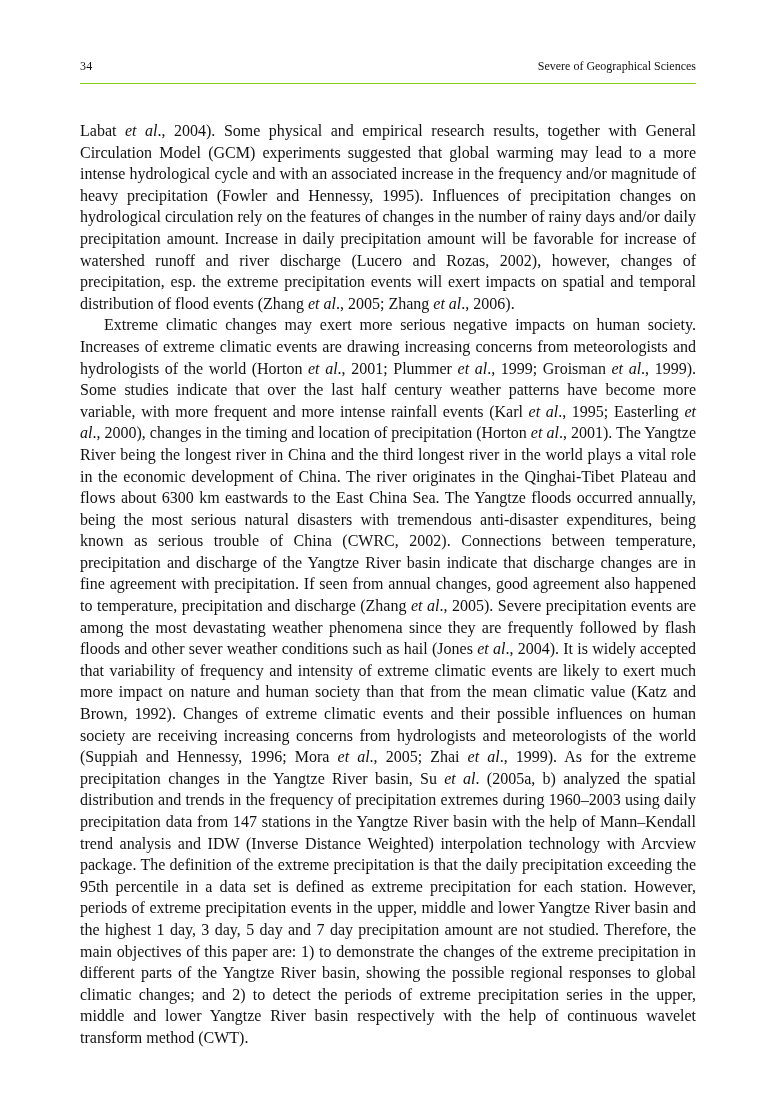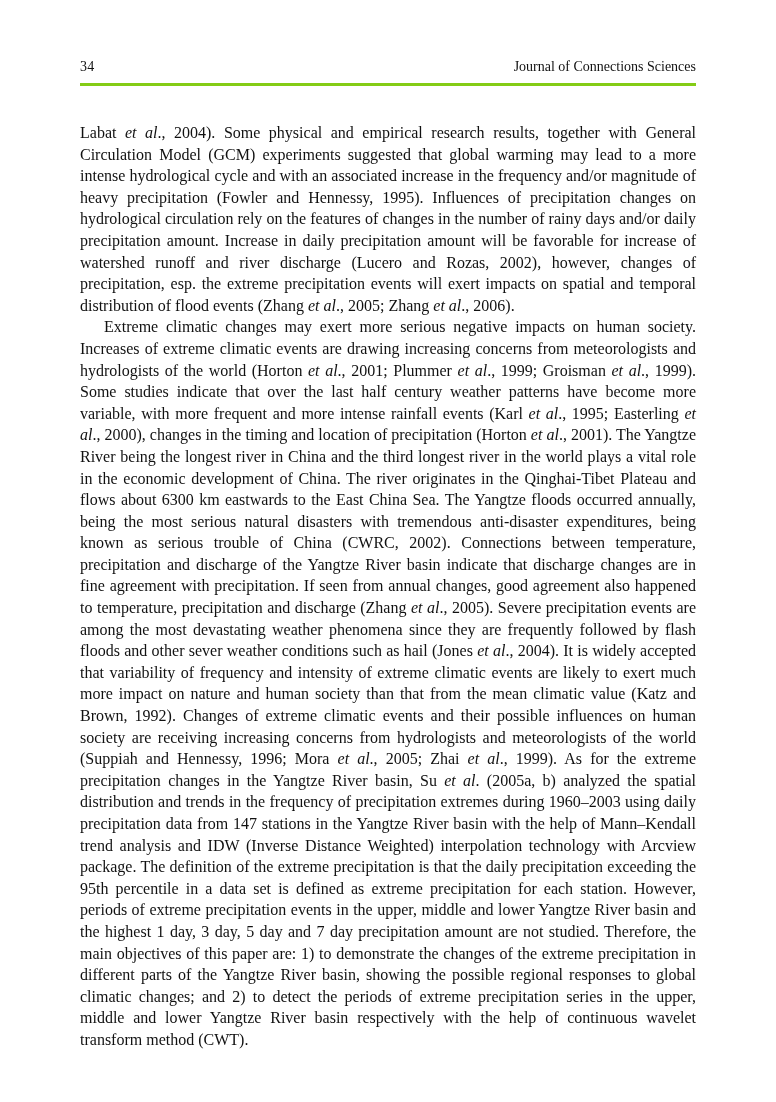--- a/index.html
+++ b/index.html
@@ -15,24 +15,24 @@
     background: #ffffff;
     padding: 58px 80px 30px 80px;
     font-family: "Liberation Serif", serif;
     color: #111111;
     overflow: hidden;
   }
   .header {
     display: flex;
     justify-content: space-between;
     align-items: baseline;
-    font-size: 14px;
+    font-size: 12px;
     line-height: 17px;
     padding-bottom: 8px;
-    border-bottom: 3px solid #84cc16;
+    border-bottom: 1px solid #84cc16;
   }
   .header .page-number {
     letter-spacing: 0.2px;
   }
   .body-text {
     margin-top: 36px;
     font-size: 16px;
     line-height: 21.6px;
     text-align: justify;
   }
@@ -46,19 +46,19 @@
   .body-text em {
     font-style: italic;
   }
 </style>
 </head>
 <body>
 
 <div class="page">
   <div class="header">
     <span class="page-number">34</span>
-    <span class="journal-title">Journal of Connections Sciences</span>
+    <span class="journal-title">Severe of Geographical Sciences</span>
   </div>
   <div class="body-text">
       <p class="para"><span>Labat </span><em>et al</em><span>., 2004). Some physical and empirical research results, together with General Circulation Model (GCM) experiments suggested that global warming may lead to a more intense hydrological cycle and with an associated increase in the frequency and/or magnitude of heavy precipitation (Fowler and Hennessy, 1995). Influences of precipitation changes on hydrological circulation rely on the features of changes in the number of rainy days and/or daily precipitation amount. Increase in daily precipitation amount will be favorable for increase of watershed runoff and river discharge (Lucero and Rozas, 2002), however, changes of precipitation, esp. the extreme precipitation events will exert impacts on spatial and temporal distribution of flood events (Zhang </span><em>et al</em><span>., 2005; Zhang </span><em>et al</em><span>., 2006).</span></p>
       <p class="para indent"><span>Extreme climatic changes may exert more serious negative impacts on human society. Increases of extreme climatic events are drawing increasing concerns from meteorologists and hydrologists of the world (Horton </span><em>et al</em><span>., 2001; Plummer </span><em>et al</em><span>., 1999; Groisman </span><em>et al</em><span>., 1999). Some studies indicate that over the last half century weather patterns have become more variable, with more frequent and more intense rainfall events (Karl </span><em>et al</em><span>., 1995; Easterling </span><em>et al</em><span>., 2000), changes in the timing and location of precipitation (Horton </span><em>et al</em><span>., 2001). The Yangtze River being the longest river in China and the third longest river in the world plays a vital role in the economic development of China. The river originates in the Qinghai-Tibet Plateau and flows about 6300 km eastwards to the East China Sea. The Yangtze floods occurred annually, being the most serious natural disasters with tremendous anti-disaster expenditures, being known as serious trouble of China (CWRC, 2002). Connections between temperature, precipitation and discharge of the Yangtze River basin indicate that discharge changes are in fine agreement with precipitation. If seen from annual changes, good agreement also happened to temperature, precipitation and discharge (Zhang </span><em>et al</em><span>., 2005). Severe precipitation events are among the most devastating weather phenomena since they are frequently followed by flash floods and other sever weather conditions such as hail (Jones </span><em>et al</em><span>., 2004). It is widely accepted that variability of frequency and intensity of extreme climatic events are likely to exert much more impact on nature and human society than that from the mean climatic value (Katz and Brown, 1992). Changes of extreme climatic events and their possible influences on human society are receiving increasing concerns from hydrologists and meteorologists of the world (Suppiah and Hennessy, 1996; Mora </span><em>et al</em><span>., 2005; Zhai </span><em>et al</em><span>., 1999). As for the extreme precipitation changes in the Yangtze River basin, Su </span><em>et al</em><span>. (2005a, b) analyzed the spatial distribution and trends in the frequency of precipitation extremes during 1960–2003 using daily precipitation data from 147 stations in the Yangtze River basin with the help of Mann–Kendall trend analysis and IDW (Inverse Distance Weighted) interpolation technology with Arcview package. The definition of the extreme precipitation is that the daily precipitation exceeding the 95th percentile in a data set is defined as extreme precipitation for each station. However, periods of extreme precipitation events in the upper, middle and lower Yangtze River basin and the highest 1 day, 3 day, 5 day and 7 day precipitation amount are not studied. Therefore, the main objectives of this paper are: 1) to demonstrate the changes of the extreme precipitation in different parts of the Yangtze River basin, showing the possible regional responses to global climatic changes; and 2) to detect the periods of extreme precipitation series in the upper, middle and lower Yangtze River basin respectively with the help of continuous wavelet transform method (CWT).</span></p>
     </div>
 </div>
 
 </body></html>

